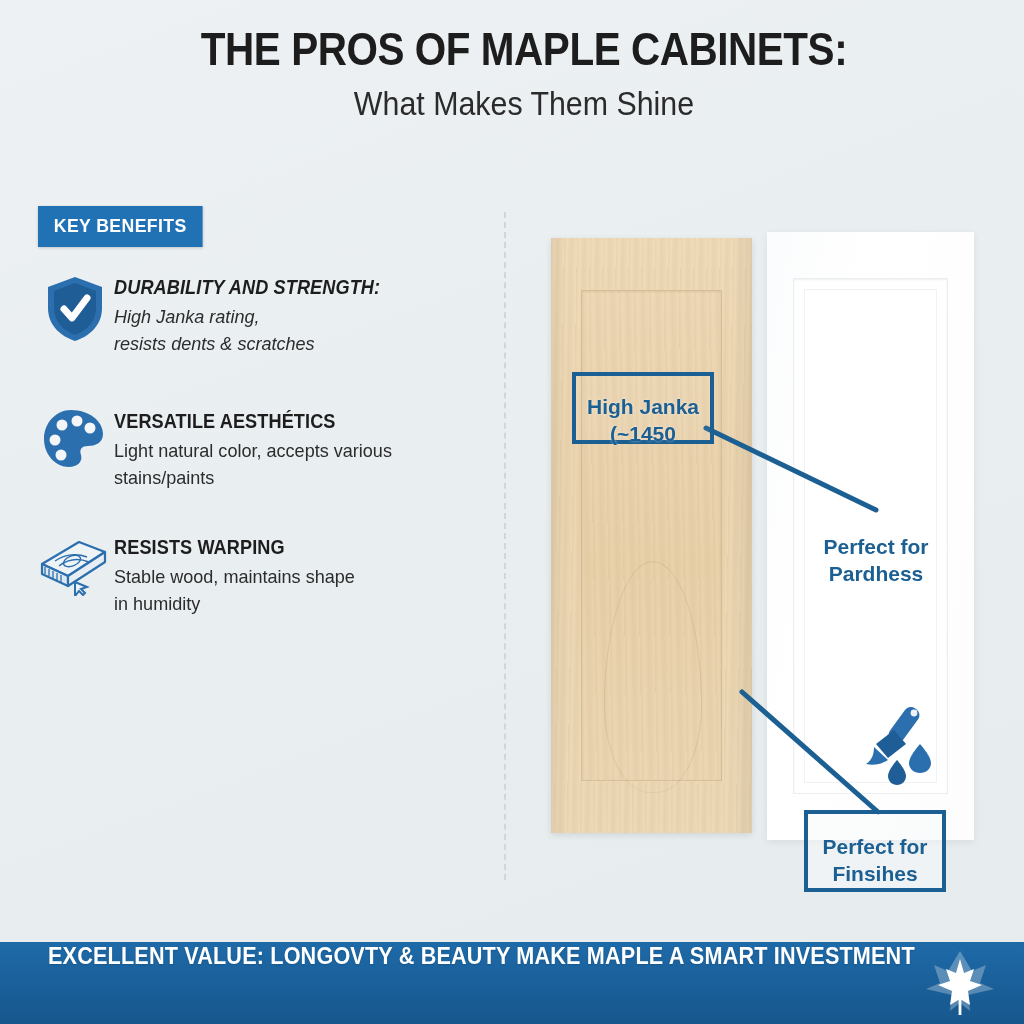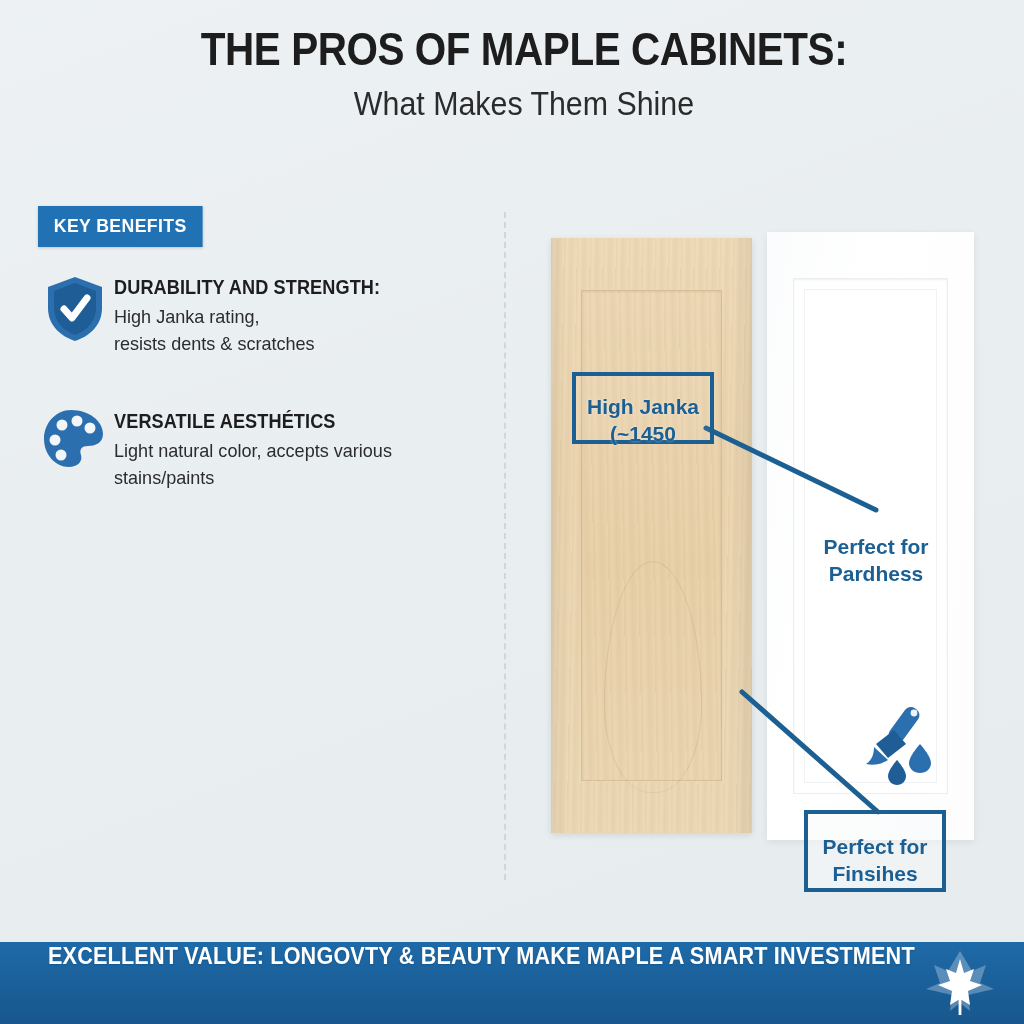--- a/index.html
+++ b/index.html
@@ -96,21 +96,21 @@
   .benefit-desc {
     font-size: 19px;
     color: #2c2c2c;
     line-height: 1.42;
     transform: scaleX(0.95);
     transform-origin: left top;
     white-space: pre-line;
   }
 
   
-  #benefit-0 { margin-bottom: 34px; }
+  #benefit-0 { margin-bottom: 34px; font-style: italic; }
   #benefit-1 { margin-bottom: 44px; }
   #benefit-2 { margin-bottom: 40px; margin-top: 48px; }
 
   
   #divider {
     position: absolute;
     left: 504px; top: 212px;
     width: 0;
     height: 668px;
     border-left: 2px dashed #cfd6da;
@@ -300,20 +300,39 @@
           <circle cx="20" cy="47" r="5.5" fill="#f3f6f8"></circle>
         </svg>
       </div>
       <div class="benefit-text">
         <div class="benefit-title">VERSATILE AESTHÉTICS</div>
         <div class="benefit-desc">Light natural color, accepts various
 stains/paints</div>
       </div>
     </div>
 
+    <div class="benefit" id="benefit-3">
+      <div class="benefit-icon">
+        <svg width="72" height="62" viewBox="0 0 72 62">
+          <path d="M3 30 L40 8 L66 18 L29 42 Z" fill="#eef3f6" stroke="#2c6fae" stroke-width="2.2" stroke-linejoin="round"></path>
+          <path d="M3 30 L3 40 L29 52 L29 42 Z" fill="#dfe8ee" stroke="#2c6fae" stroke-width="2.2" stroke-linejoin="round"></path>
+          <path d="M29 42 L66 18 L66 28 L29 52 Z" fill="#e7eef3" stroke="#2c6fae" stroke-width="2.2" stroke-linejoin="round"></path>
+          <path d="M16 27 C26 20 38 19 48 23" stroke="#2c6fae" stroke-width="1.5" fill="none"></path>
+          <path d="M20 32 C29 25 40 24 50 28" stroke="#2c6fae" stroke-width="1.5" fill="none"></path>
+          <ellipse cx="33" cy="27" rx="9" ry="5" transform="rotate(-22 33 27)" stroke="#2c6fae" stroke-width="1.4" fill="none"></ellipse>
+          <path d="M6 33 L6 40 M10 35 L10 42 M14 37 L14 44 M18 39 L18 46 M22 41 L22 48" stroke="#2c6fae" stroke-width="1.3"></path>
+          <path d="M36 48 L36 62 L40 57 L44 61 L46 59 L42 55 L48 53 Z" fill="#eef3f6" stroke="#2c6fae" stroke-width="2"></path>
+        </svg>
+      </div>
+      <div class="benefit-text">
+        <div class="benefit-title">RESISTS WARPING</div>
+        <div class="benefit-desc">Stable wood, maintains shape
+in humidity</div>
+      </div>
+    </div>
 
   </div>
 
   <div id="divider"></div>
 
   <div id="doors">
     <div id="door-white">
       <div id="door-white-panel">
         <div id="door-white-panel-inner"></div>
       </div>

